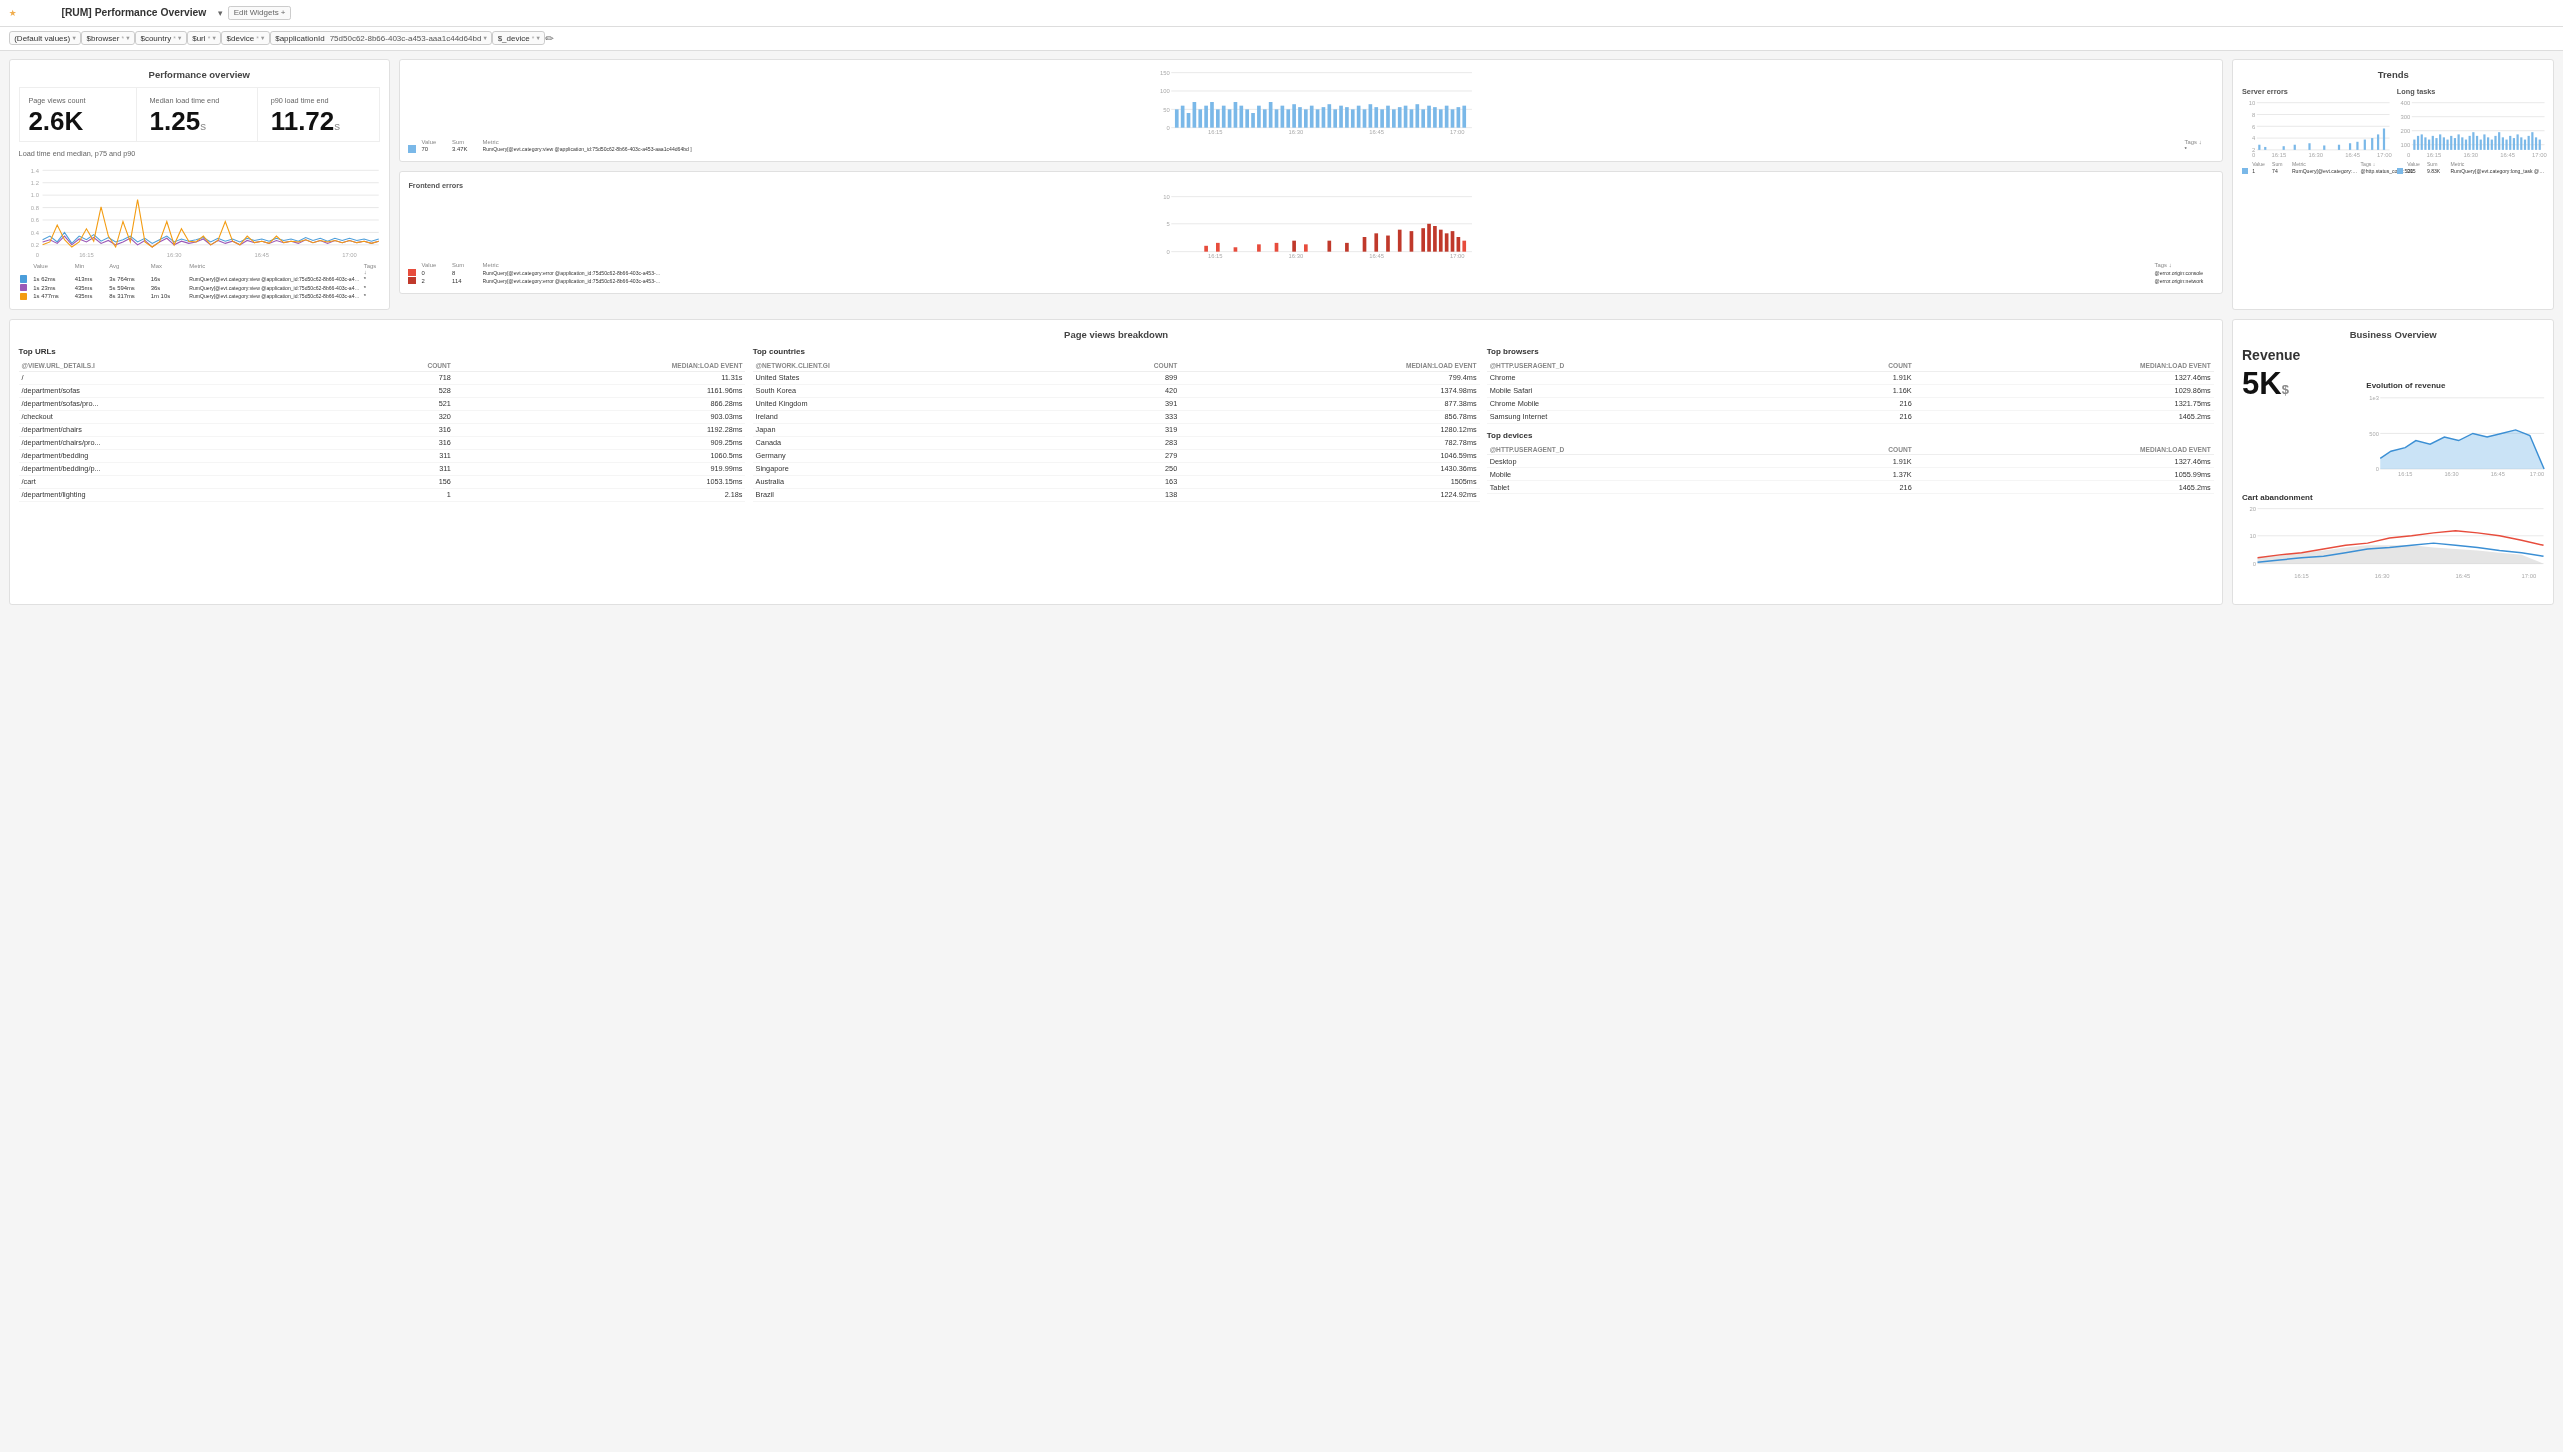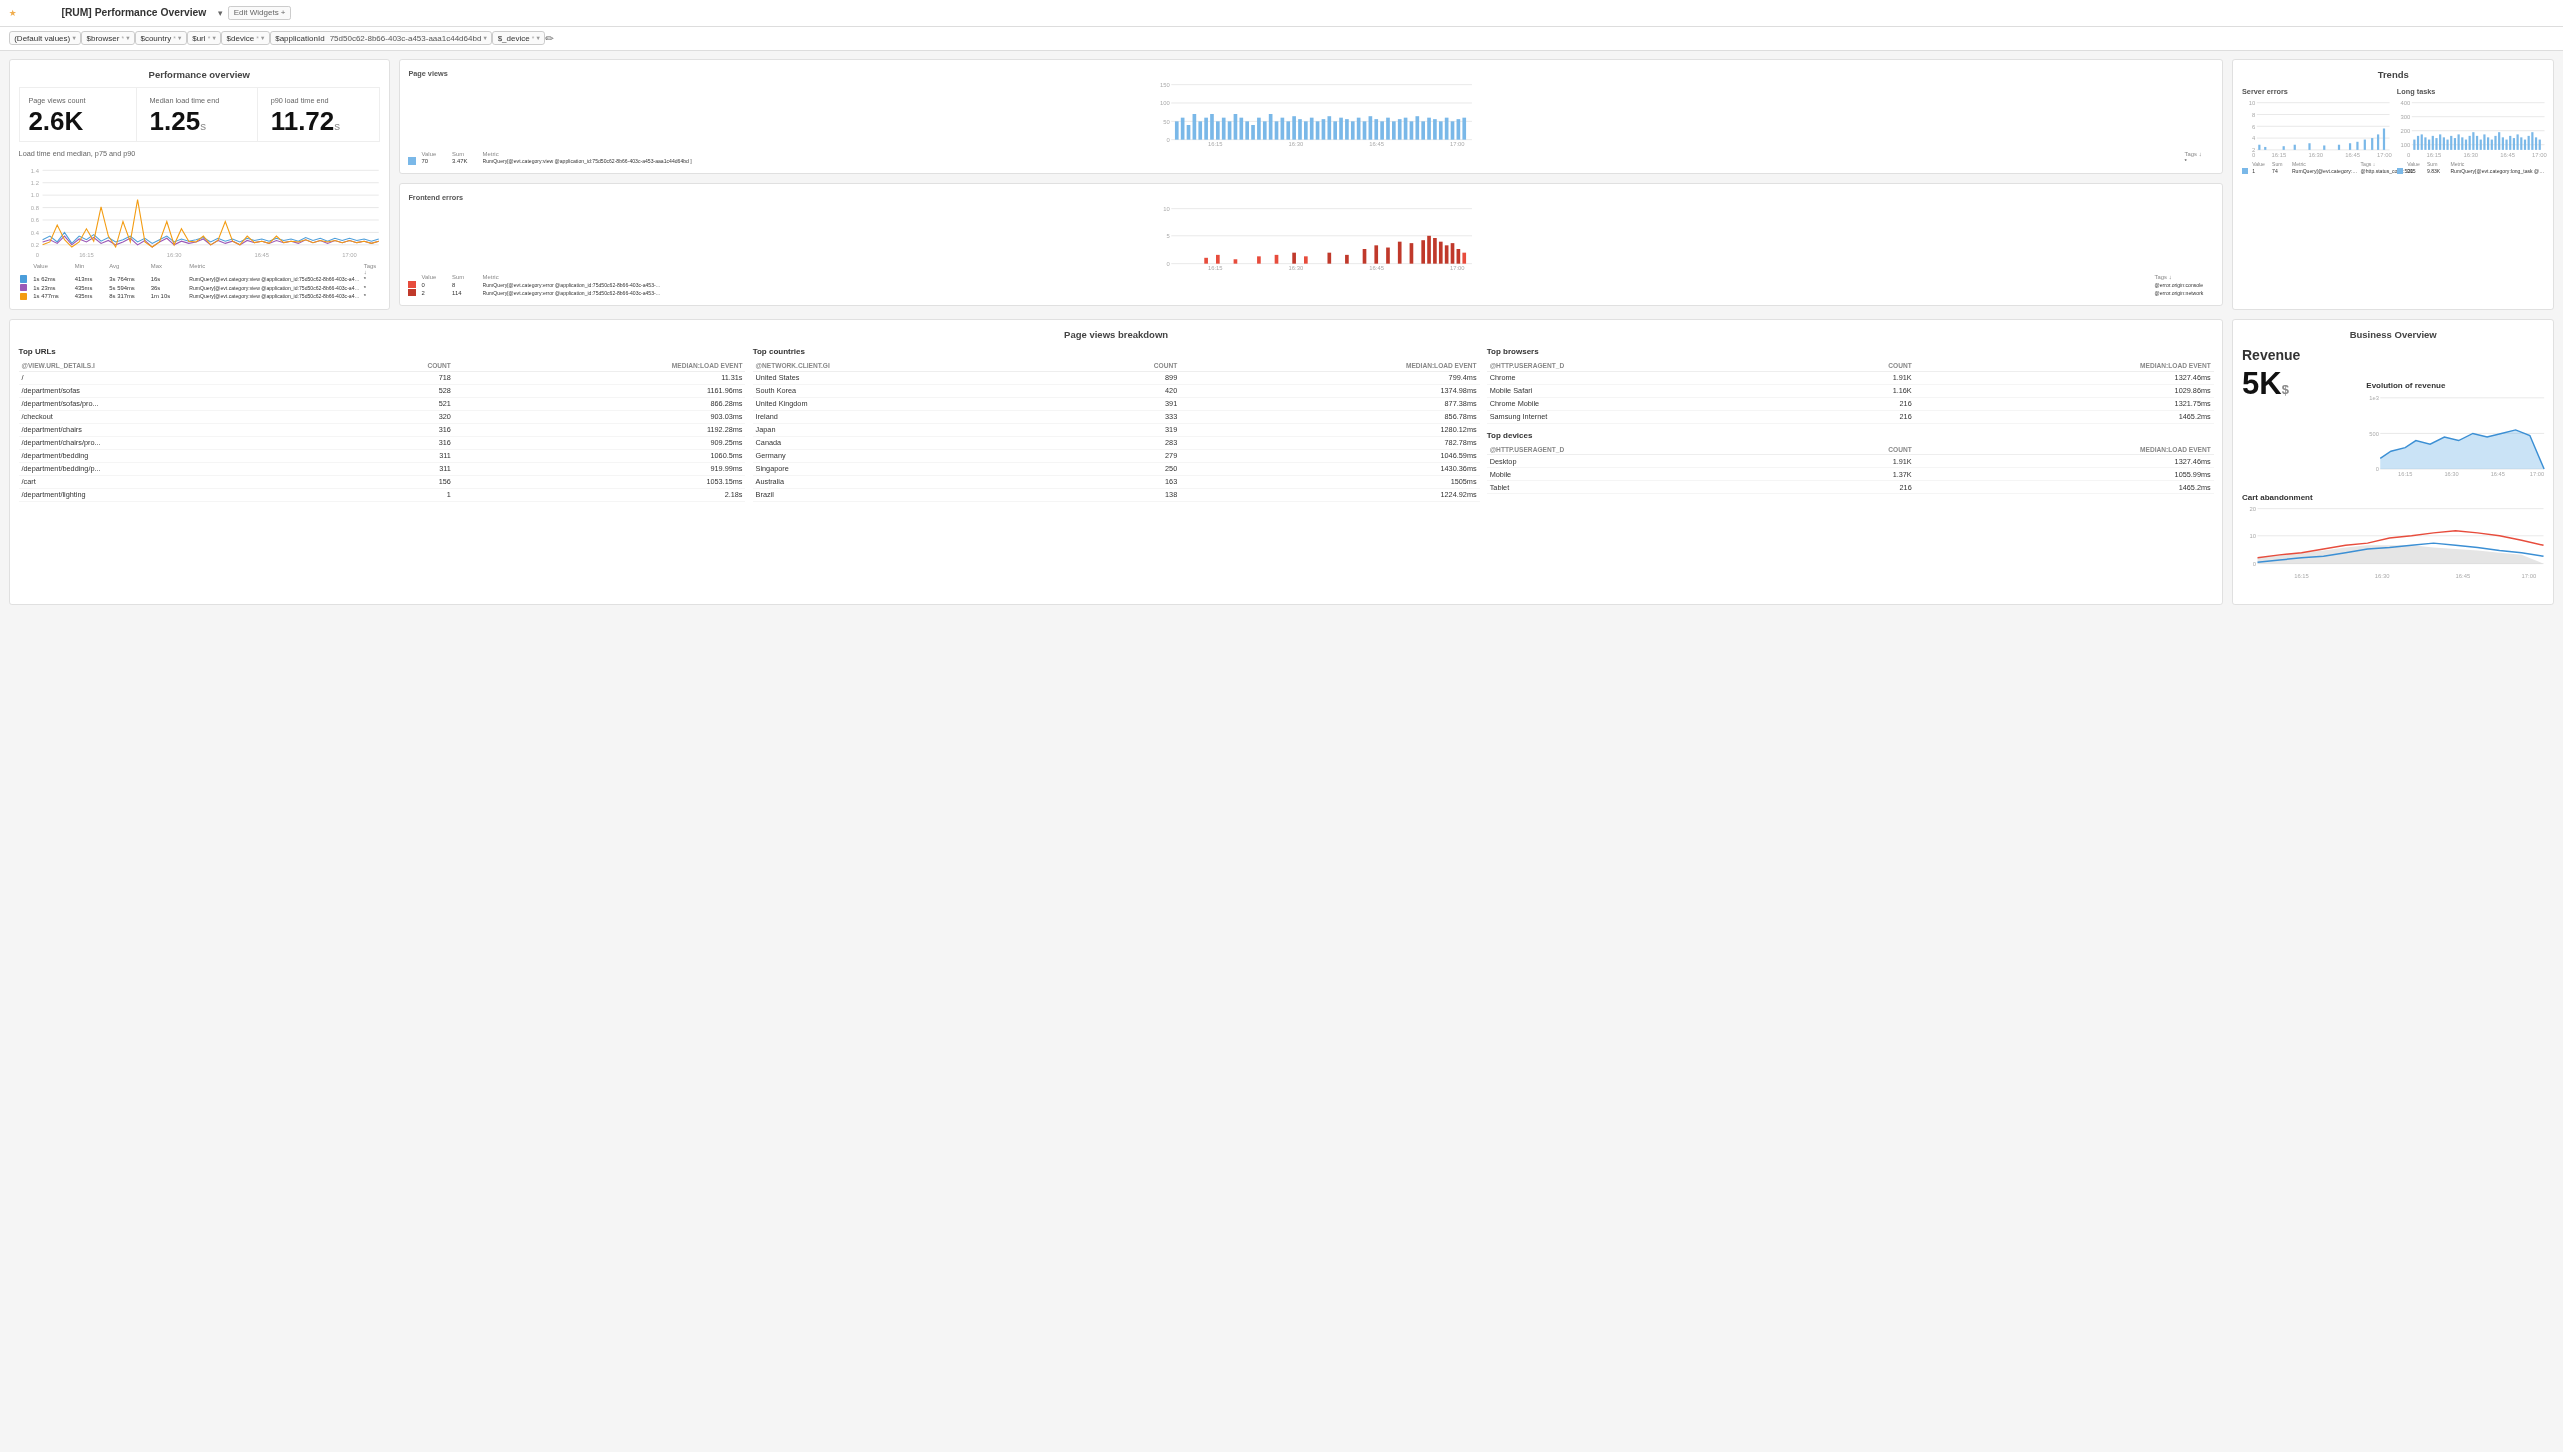--- a/index.html
+++ b/index.html
@@ -205,21 +205,20 @@
             <span style="overflow:hidden;text-overflow:ellipsis;white-space:nowrap;font-size:5.1px;">RumQuery[@evt.category:view @application_id:75d50c62-8b66-403c-a453-aa...</span>
             <span>*</span>
           </div>
         </div>
       </div>
     </div>
 
     <div style="display:flex;flex-direction:column;gap:8.8px;">
 
       <div class="panel">
-        <div class="trend-label">Page views</div>
         <svg width="100%" height="66" viewBox="0 0 440 90" style="font-size:12px">
 
           <line x1="30" y1="5" x2="440" y2="5" class="axis-line"></line>
           <line x1="30" y1="30" x2="440" y2="30" class="axis-line"></line>
           <line x1="30" y1="55" x2="440" y2="55" class="axis-line"></line>
           <line x1="30" y1="80" x2="440" y2="80" class="axis-line"></line>
           <text x="28" y="8" class="y-label" text-anchor="end">150</text>
           <text x="28" y="33" class="y-label" text-anchor="end">100</text>
           <text x="28" y="58" class="y-label" text-anchor="end">50</text>
           <text x="28" y="83" class="y-label" text-anchor="end">0</text>

